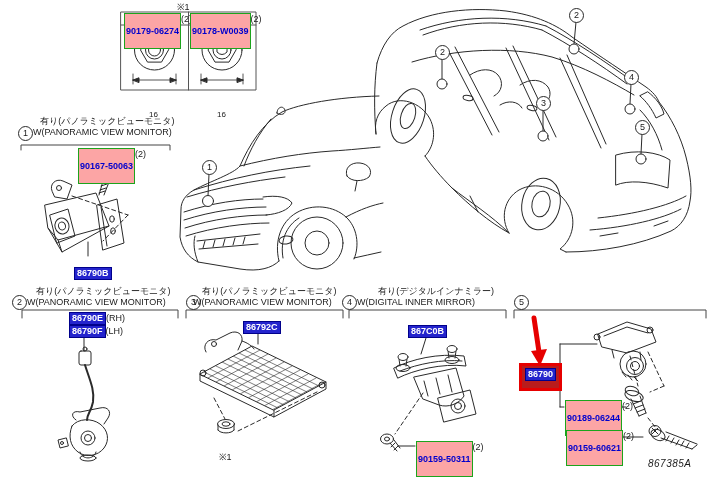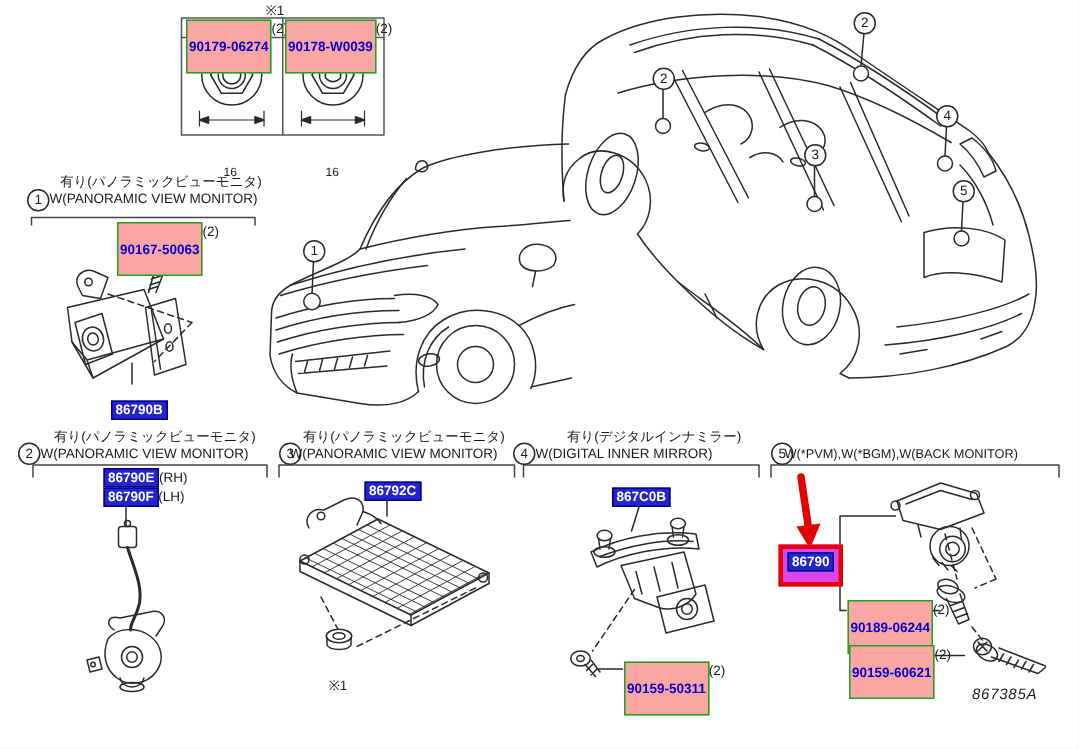--- a/index.html
+++ b/index.html
@@ -11,21 +11,21 @@
   .num-circle{position:absolute;width:13px;height:13px;border:1px solid #2a2a2a;border-radius:50%;
               font-size:9px;line-height:13px;text-align:center;background:#fff;box-sizing:content-box;}
   .balloon{position:absolute;width:13px;height:13px;border:1.2px solid #2a2a2a;border-radius:50%;
            font-size:9px;line-height:13px;text-align:center;background:#fff;box-sizing:content-box;}
   .part-row{position:absolute;white-space:nowrap;}
   .link-green{display:inline-block;border:1.5px solid #1ca41c;color:#0000cd;font-weight:bold;
               font-size:9px;line-height:10px;padding:12px 1px;background:#fca5a5;vertical-align:top;}
   .hl-blue{display:inline-block;background:#2424cd;border:1px solid #00008b;color:#ffffff;
            font-weight:bold;font-size:9px;line-height:11px;padding:0 2px;vertical-align:top;}
   .qty,.side{font-size:9px;color:#1a1a1a;vertical-align:top;line-height:12px;}
-  .red-frame{position:absolute;border:3px solid #e60000;padding:2px 3px;background:#d946ef;}
+  .red-frame{position:absolute;border:3px solid #e60000;padding:2px 3px;background:#b91c1c;}
   .note{position:absolute;font-size:9px;color:#1a1a1a;white-space:nowrap;}
   .dim{position:absolute;font-size:8px;color:#1a1a1a;margin-top:40px;}
   .doc-no{position:absolute;font-size:10px;color:#1a1a1a;letter-spacing:.5px;}
 </style>
 </head>
 <body>
 
 <div class="stage">
 
   <svg width="719" height="499" viewBox="0 0 719 499">
@@ -281,21 +281,20 @@
   <div class="hdr-jp" style="left:378px;top:286px;">有り(デジタルインナミラー)</div>
   <div class="hdr-en" style="left:357px;top:297px;">W(DIGITAL INNER MIRROR)</div>
   <div class="part-row" style="left:408px;top:325px;">
     <span class="hl-blue">867C0B</span>
   </div>
   <div class="part-row" style="left:416px;top:441px;">
     <span class="link-green">90159-50311</span><span class="qty">(2)</span>
   </div>
 
   <div class="num-circle" style="left:514px;top:295px;">5</div>
-  <div class="hdr-en small" style="left:523px;top:297px;">W(*PVM),W(*BGM),W(BACK MONITOR)</div>
   <div class="red-frame" style="left:519px;top:363px;">
     <span class="hl-blue">86790</span>
   </div>
   <div class="part-row" style="left:565px;top:400px;">
     <span class="link-green">90189-06244</span><span class="qty">(2)</span>
   </div>
   <div class="part-row" style="left:566px;top:430px;">
     <span class="link-green">90159-60621</span><span class="qty">(2)</span>
   </div>
 

